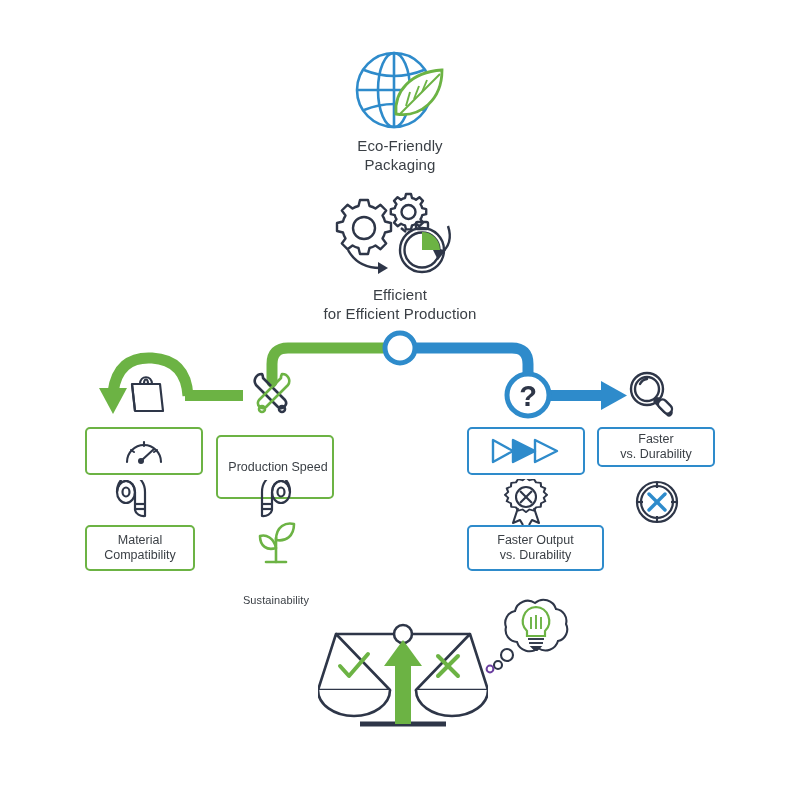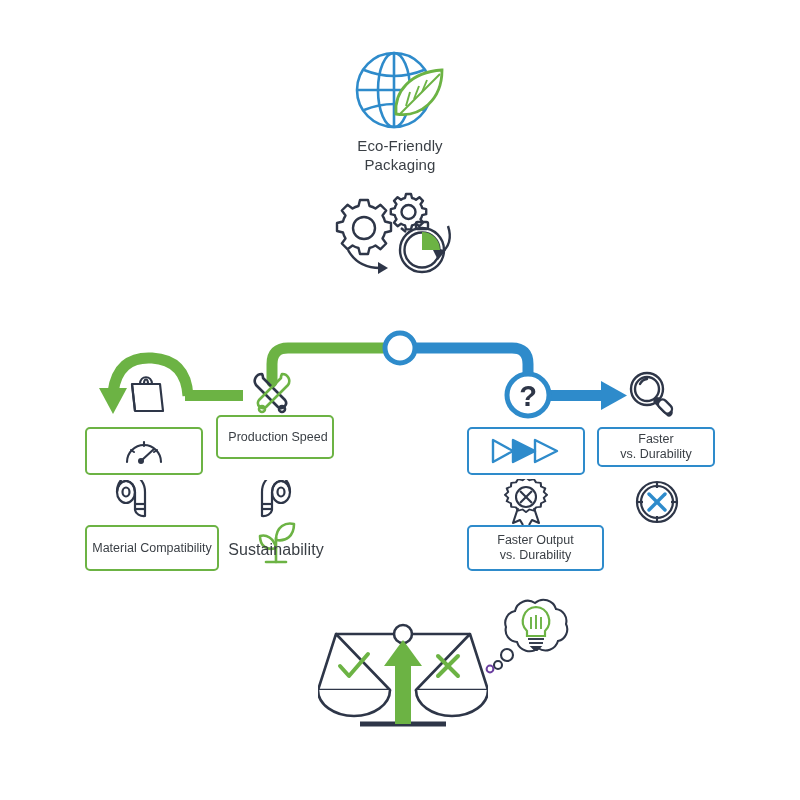--- a/index.html
+++ b/index.html
@@ -132,20 +132,22 @@
         <g stroke-width="2.4">
           <path d="M 18 58 Q 28 76 50 76"></path>
           <path d="M 118 34 Q 124 52 110 62"></path>
         </g>
       </g>
       <polygon points="58,76 48,70 48,82" fill="#2E3648"></polygon>
       <polygon points="108,68 102,56 116,58" fill="#2E3648"></polygon>
       <path d="M 92 58 L 92 40 A 18 18 0 0 1 110 58 Z" fill="#6CB344"></path>
     </svg>
   </div>
+  <div class="label" style="left:290px;top:286px;width:220px;">Efficient
+for Efficient Production</div>
 
   <div class="icon-wrap" style="left:123px;top:369px;width:46px;height:46px;">
     <svg width="46" height="46" viewBox="0 0 46 46">
       <g fill="none" stroke="#2E3648" stroke-width="2.2" stroke-linejoin="round">
         <path d="M 9 15 L 37 15 L 40 42 L 12 42 Z"></path>
         <path d="M 9 15 L 12 42"></path>
         <path d="M 17 15 C 17 6 29 6 29 15"></path>
         <path d="M 21 15 C 21 9 25 9 25 15"></path>
       </g>
     </svg>
@@ -170,21 +172,21 @@
           <line x1="21" y1="6" x2="21" y2="10"></line>
           <line x1="8" y1="14" x2="11" y2="16"></line>
           <line x1="34" y1="14" x2="31" y2="16"></line>
           <line x1="19" y1="24" x2="31" y2="13"></line>
           <circle cx="18" cy="25" r="3" fill="#2E3648" stroke="none"></circle>
         </g>
       </svg>
     </span>
   </div>
 
-  <div class="chip" style="left:216px;top:415px;width:118px;height:44px;padding-left:10px;">
+  <div class="chip" style="left:216px;top:435px;width:118px;height:64px;padding-left:10px;">
     <span class="chip-text">Production Speed</span>
   </div>
 
   <div class="icon-wrap" style="left:112px;top:480px;width:46px;height:44px;">
     <svg width="46" height="44" viewBox="0 0 46 44">
       <g fill="none" stroke="#2E3648" stroke-width="2.2" stroke-linejoin="round">
         <path d="M 5 12 a9 11 0 0 1 18 0 l 0 18 a9 7 0 0 0 10 6 l 0 -24 a9 11 0 0 0 -28 0 z"></path>
         <ellipse cx="14" cy="12" rx="9" ry="11"></ellipse>
         <ellipse cx="14" cy="12" rx="3.5" ry="4.5"></ellipse>
         <line x1="24" y1="24" x2="33" y2="24"></line>
@@ -198,35 +200,35 @@
       <g fill="none" stroke="#2E3648" stroke-width="2.2" stroke-linejoin="round" transform="translate(46,0) scale(-1,1)">
         <path d="M 5 12 a9 11 0 0 1 18 0 l 0 18 a9 7 0 0 0 10 6 l 0 -24 a9 11 0 0 0 -28 0 z"></path>
         <ellipse cx="14" cy="12" rx="9" ry="11"></ellipse>
         <ellipse cx="14" cy="12" rx="3.5" ry="4.5"></ellipse>
         <line x1="24" y1="24" x2="33" y2="24"></line>
         <line x1="24" y1="29" x2="33" y2="29"></line>
       </g>
     </svg>
   </div>
 
-  <div class="chip" style="left:85px;top:525px;width:134px;height:46px;">
+  <div class="chip" style="left:85px;top:525px;width:110px;height:46px;">
     <span class="chip-text">Material Compatibility</span>
   </div>
 
   <div class="icon-wrap" style="left:252px;top:520px;width:48px;height:46px;">
     <svg width="48" height="46" viewBox="0 0 48 46">
       <g fill="none" stroke="#6CB344" stroke-width="2.6" stroke-linecap="round" stroke-linejoin="round">
         <path d="M 24 42 L 24 18"></path>
         <path d="M 24 20 C 24 6 34 2 42 4 C 42 16 34 22 24 20 Z"></path>
         <path d="M 24 28 C 22 18 14 14 8 16 C 8 26 15 31 24 28 Z"></path>
         <line x1="14" y1="42" x2="34" y2="42"></line>
       </g>
     </svg>
   </div>
-  <div class="label" style="left:206px;top:540px;width:140px;font-size:16px;">Sustainability</div>
+  <div class="label" style="left:206px;top:594px;width:140px;font-size:11px;">Sustainability</div>
 
   <div class="icon-wrap" style="left:503px;top:370px;width:50px;height:50px;">
     <svg width="50" height="50" viewBox="0 0 50 50">
       <circle cx="25" cy="25" r="21" fill="#ffffff" stroke="#2E8BCB" stroke-width="5"></circle>
       <text x="25" y="36" text-anchor="middle" font-family="Liberation Sans, sans-serif" font-size="29" font-weight="bold" fill="#2E3648">?</text>
     </svg>
   </div>
 
   <div class="icon-wrap" style="left:626px;top:368px;width:52px;height:52px;">
     <svg width="52" height="52" viewBox="0 0 52 52">

